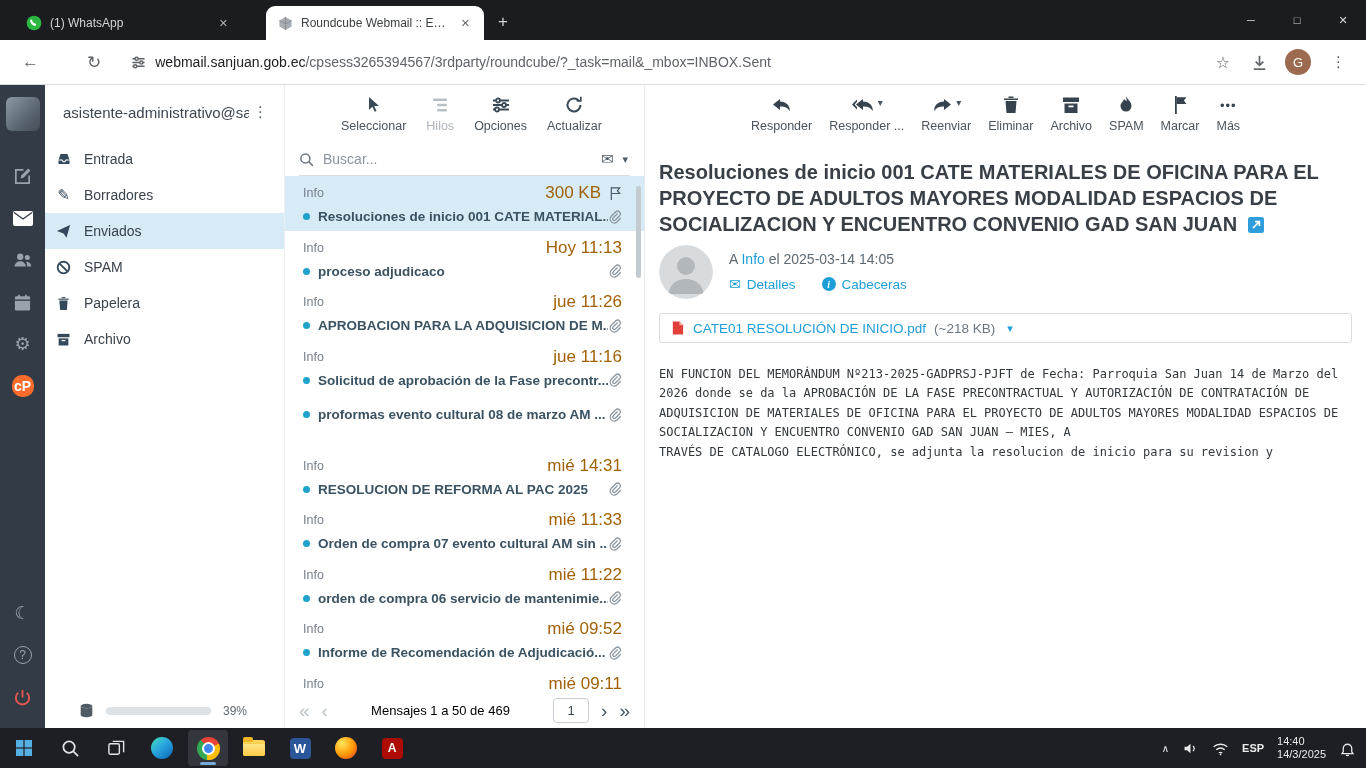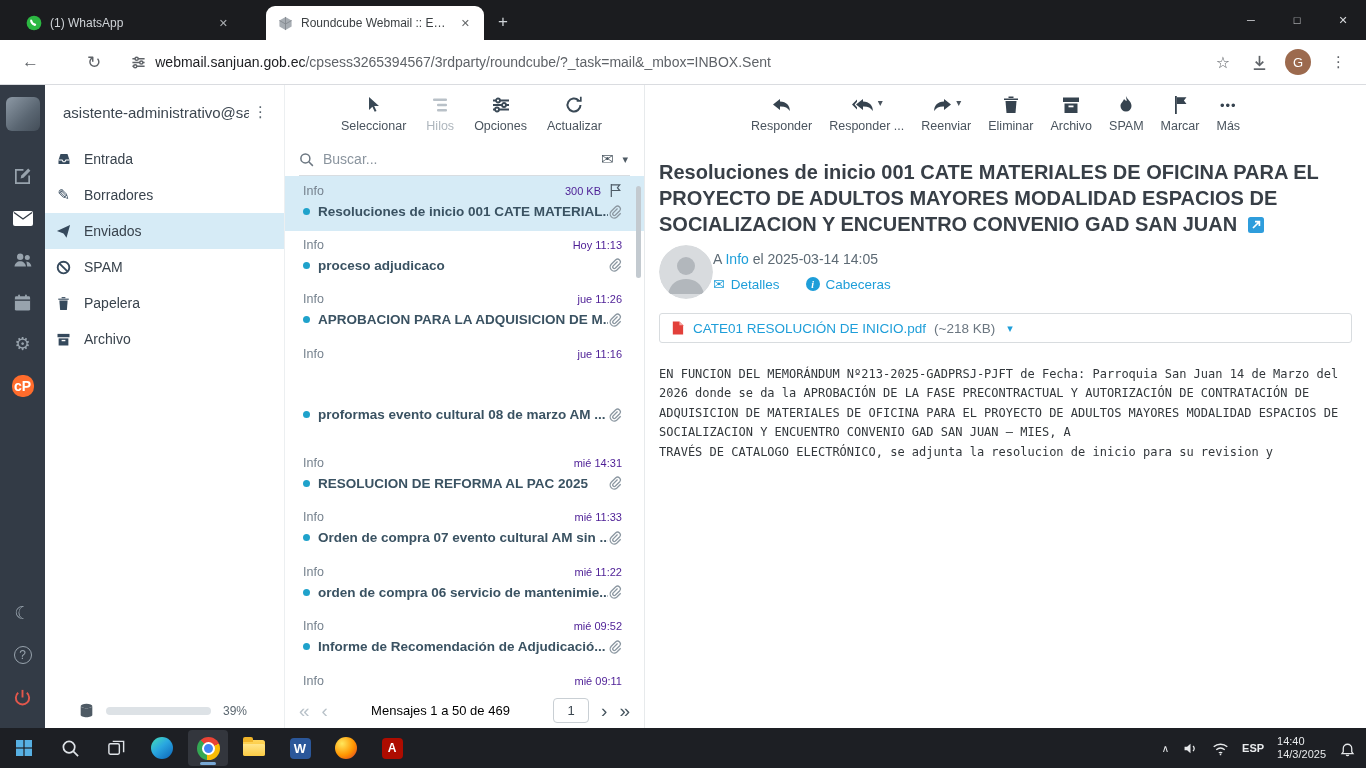--- a/index.html
+++ b/index.html
@@ -57,38 +57,38 @@
   .searchrow{height:33px;margin:0 14px;border-bottom:1px solid #d8dde1;display:flex;align-items:center;gap:9px}
   .search-input{border:0;outline:none;flex:1;font-size:14px;color:#3c4650;font-family:inherit}
   .search-input::placeholder{color:#8a949e}
   .scope-env{color:#4e5a64;font-size:15px}
   .scope-caret{color:#4e5a64;font-size:11px;padding-right:2px}
   .msglist{height:517px;overflow:hidden;position:relative}
   .msg{height:54.5px;padding:7px 22px 0 18px}
   .msg.sel{background:#d6ebf6}
   .m-top{display:flex;align-items:center;gap:8px}
   .m-sender{flex:1;font-size:12.5px;color:#76828e}
-  .m-date{font-size:11px;color:#4c1d95}
+  .m-date{font-size:17px;color:#a16207}
   .m-bot{display:flex;align-items:center;margin-top:6px}
   .m-dot{width:7px;height:7px;border-radius:50%;background:#1fa2cb;margin-right:8px;flex-shrink:0}
   .m-subj{flex:1;font-size:13.5px;font-weight:600;color:#3a5262;white-space:nowrap;overflow:hidden}
   .list-scrollbar{position:absolute;right:3px;top:10px;width:5px;height:92px;border-radius:3px;background:#c3cad0}
   .list-footer{position:absolute;left:0;bottom:0;width:100%;height:35px;display:flex;align-items:center;padding:0 14px;gap:12px}
   .pg{font-size:19px;line-height:1}
   .pg.disabled{color:#b9c2c9}
   .pg.on{color:#46555f}
   .pg-label{flex:1;text-align:center;font-size:13px;color:#000000}
   .page-input{width:36px;height:25px;border:1px solid #c9cfd4;border-radius:4px;text-align:center;font-size:13px;color:#3c4650;font-family:inherit}
 
   .contentcol{position:absolute;left:645px;top:85px;width:721px;height:643px;background:#fff}
   .mail-toolbar{height:58px;display:flex;align-items:center;gap:17px;padding-left:106px}
   .subject-wrap{margin:16px 14px 0;max-width:700px}
   .subject{font-size:20px;line-height:26px;font-weight:bold;color:#383f47}
   .extwin{display:inline-block;vertical-align:-2px;margin-left:6px}
-  .meta-row{margin:8px 14px 0;display:flex;}
+  .meta-row{margin:8px 14px 0;display:flex;gap:16px}
   .reader-avatar{width:54px;height:54px;border-radius:50%;overflow:hidden;flex-shrink:0}
   .meta-lines{padding-top:6px}
   .from-line{font-size:14px;color:#5d6a74}
   .link{color:#1e9ed9;text-decoration:none}
   .links-line{margin-top:9px;display:flex;gap:26px;font-size:13.5px;align-items:center}
   .ilink{display:flex;align-items:center;gap:6px;color:#1e9ed9}
   .env-glyph{font-size:14px}
   .info-circle{width:14px;height:14px;border-radius:50%;background:#1e9ed9;color:#fff;font-size:10px;font-weight:bold;font-style:italic;display:flex;align-items:center;justify-content:center;font-family:"Liberation Serif",serif}
   .attach-bar{margin:14px 14px 0;height:30px;border:1px solid #d8dcdf;border-radius:3px;display:flex;align-items:center;gap:8px;padding:0 10px}
   .attach-name{font-size:13.5px;color:#1e9ed9}
@@ -385,20 +385,27 @@
             <svg width="14" height="14" viewBox="0 0 16 16" fill="none" stroke="#8b97a1" stroke-width="1.5">
               <path d="M10.9 4 5.7 9.2a1.8 1.8 0 0 0 2.5 2.5l5.2-5.2a3.2 3.2 0 0 0-4.5-4.5L3.7 7.2a4.6 4.6 0 0 0 6.5 6.5l4.3-4.3"></path>
             </svg>
           </div>
       </div>
       <div class="msg">
         <div class="m-top">
             <span class="m-sender">Info</span>
             <span class="m-date">jue 11:16</span>
           </div>
+        <div class="m-bot">
+            <span class="m-dot"></span>
+            <span class="m-subj">Solicitud de aprobación de la Fase precontr...</span>
+            <svg width="14" height="14" viewBox="0 0 16 16" fill="none" stroke="#8b97a1" stroke-width="1.5">
+              <path d="M10.9 4 5.7 9.2a1.8 1.8 0 0 0 2.5 2.5l5.2-5.2a3.2 3.2 0 0 0-4.5-4.5L3.7 7.2a4.6 4.6 0 0 0 6.5 6.5l4.3-4.3"></path>
+            </svg>
+          </div>
       </div>
       <div class="msg">
         <div class="m-bot">
             <span class="m-dot"></span>
             <span class="m-subj">proformas evento cultural 08 de marzo AM ...</span>
             <svg width="14" height="14" viewBox="0 0 16 16" fill="none" stroke="#8b97a1" stroke-width="1.5">
               <path d="M10.9 4 5.7 9.2a1.8 1.8 0 0 0 2.5 2.5l5.2-5.2a3.2 3.2 0 0 0-4.5-4.5L3.7 7.2a4.6 4.6 0 0 0 6.5 6.5l4.3-4.3"></path>
             </svg>
           </div>
       </div>

